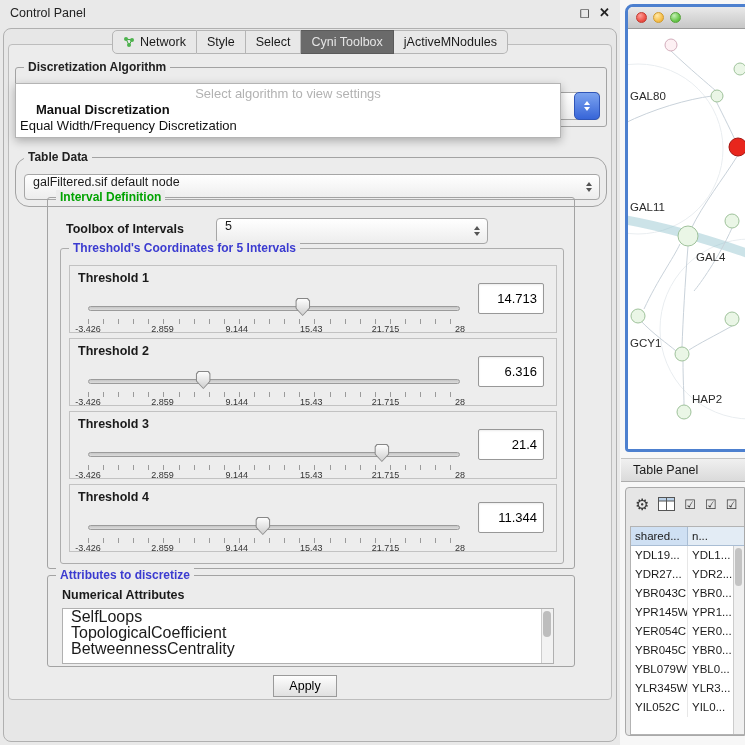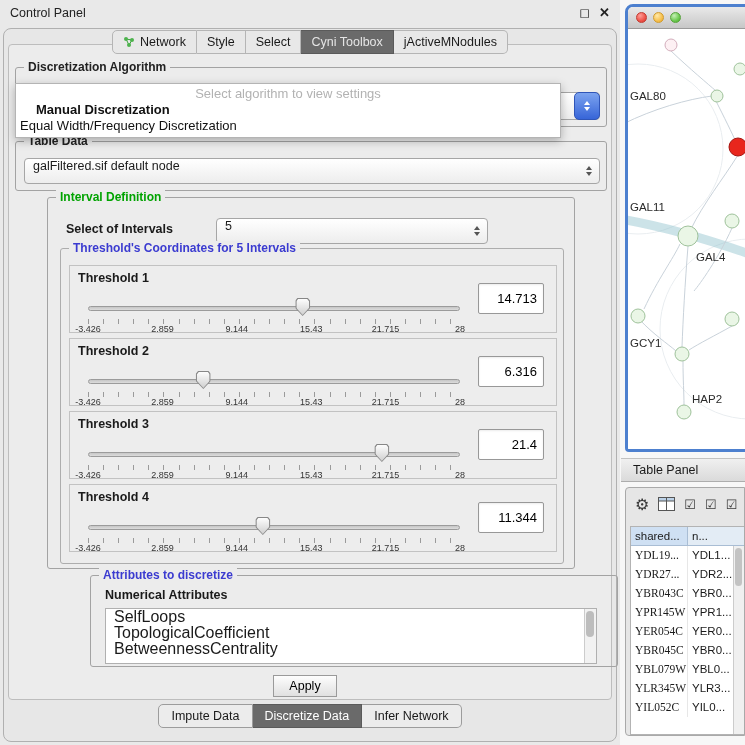--- a/index.html
+++ b/index.html
@@ -52,21 +52,21 @@
   .bluecap i { width:0; height:0; border-left:3.5px solid transparent; border-right:3.5px solid transparent; }
   .bluecap .up { border-bottom:4px solid #fff; }
   .bluecap .dn { border-top:4px solid #fff; }
 
   .popup { position:absolute; left:6px; top:38px; width:546px; z-index:20; background:#fff;
     border:1px solid #b4b4b4; box-shadow:0 3px 9px rgba(0,0,0,.28); font-size:13px; padding:2px 0 3px; }
   .popup .ph  { color:#b2b2b2; text-align:center; line-height:16px; }
   .popup .opt { line-height:16px; padding-left:4px; color:#111; }
   .popup .opt.first { font-weight:bold;padding-left:20px; }
 
-  .td-group { left:6px; top:96px; width:592px; height:50px; }
+  .td-group { left:6px; top:112px; width:592px; height:50px;border-radius:14px; }
   .td-combo { left:8px; top:16px; width:576px; height:26px; }
 
   .interval-group { left:38px; top:152px; width:528px; height:372px; }
   .noi-label { position:absolute; left:18px; top:24px; font-size:12.5px; font-weight:bold; }
   .noi-combo { left:168px; top:20px; width:272px; height:26px; }
 
   .thr-group { left:12px; top:50px; width:504px; height:316px; border-color:#adadad; }
   .srow { position:absolute; left:8px; width:488px; height:68px; border:1px solid #c2c2c2; background:#ededed; }
   .slabel { position:absolute; left:8px; top:5px; font-size:12.5px; font-weight:bold; }
   .track-wrap { position:absolute; left:18px; top:38px; width:372px; height:10px; }
@@ -77,21 +77,21 @@
   .thumb i.outer { inset:0; background:#878787; }
   .thumb i.inner { inset:1px; background:linear-gradient(#fdfdfd,#cfcfcf); }
   .ticks { position:absolute; left:18px; top:53px; width:373px; height:5px;
     background-image:repeating-linear-gradient(to right,#9a9a9a 0,#9a9a9a 1px,transparent 1px,transparent 15.1px); }
   .scale { position:absolute; left:18px; top:58px; width:372px; height:10px; }
   .scale span { position:absolute; transform:translateX(-50%); font-size:9px; color:#333; white-space:nowrap; }
   .valbox { position:absolute; left:408px; top:17px; width:66px; height:31px; border:1px solid #989898;
     border-radius:2px; background:#fff; font-family:"Liberation Sans",sans-serif; font-size:13px;
     text-align:right; padding-right:6px; box-shadow:inset 0 1px 2px rgba(0,0,0,.08); }
 
-  .attrs-group { left:38px; top:530px; width:528px; height:92px;margin-left:43px; }
+  .attrs-group { left:38px; top:530px; width:528px; height:92px; }
   .attr-label { position:absolute; left:14px; top:12px; font-size:12.5px; font-weight:bold; }
   .listbox { position:absolute; left:14px; top:32px; width:492px; height:56px; background:#fff;
     border:1px solid #b0b0b0; overflow:hidden; }
   .litem { font-size:16px; line-height:16px; padding-left:8px; white-space:nowrap; }
   .vscroll { position:absolute; right:0; top:0; bottom:0; width:12px; background:#f2f2f2; border-left:1px solid #ccc; }
   .vthumb { margin:2px 1px; width:8px; height:26px; border-radius:4px; background:#bdbdbd; }
 
   .apply-btn { position:absolute; left:264px; top:630px; width:64px; height:22px;
     border:1px solid #9a9a9a; border-radius:0; background:linear-gradient(#fdfdfd,#e0e0e0);
     font-family:"Liberation Sans",sans-serif; font-size:12.5px; cursor:default; }
@@ -123,21 +123,21 @@
   .tpi.gear { font-size:16px; color:#3a3a3a; }
   .tpi.chk  { font-size:13px; color:#3a3a3a; }
   .tp-table { position:absolute; left:4px; right:0; top:38px; bottom:0; background:#fff;
     border:1px solid #b3b3b3; border-right:none; }
   .tp-head { display:flex; height:19px; }
   .th { font-size:11.5px; line-height:18px; padding-left:4px; overflow:hidden; white-space:nowrap; }
   .th.c1 { width:57px; background:#cfe0f3; border-right:1px solid #a9bdd4; border-bottom:1px solid #a9bdd4; }
   .th.c2 { flex:1; background:#e3ecf5; border-bottom:1px solid #a9bdd4; }
   .tr { display:flex; height:19px; }
   .td { font-size:11.5px; line-height:19px; padding-left:4px; white-space:nowrap; overflow:hidden; }
-  .td.c1 { width:57px; border-right:1px solid #e7e7e7;font-family:Liberation Serif, serif; }
+  .td.c1 { width:57px; border-right:1px solid #e7e7e7; }
   .td.c2 { flex:1; }
   .tp-vscroll { position:absolute; right:0; top:19px; bottom:0; width:11px; background:#f0f0f0; border-left:1px solid #ccc; }
   .tp-vthumb { margin:2px 1px; width:7px; height:38px; border-radius:4px; background:#c3c3c3; }
 </style>
 </head>
 <body>
 
 <div class="cp-window">
   <span class="cp-title">Control Panel</span>
   <span class="cp-btn float">◻</span>
@@ -195,21 +195,21 @@
         <span>galFiltered.sif default node</span>
         <span class="stepper">
             <i class="up"></i>
             <i class="dn"></i>
           </span>
       </div>
     </div>
 
     <div class="group interval-group">
       <span class="gtitle green">Interval Definition</span>
-      <span class="noi-label">Select of Intervals</span>
+      <span class="noi-label">Toolbox of Intervals</span>
       <div class="combo noi-combo">
         <span>5</span>
         <span class="stepper">
             <i class="up"></i>
             <i class="dn"></i>
           </span>
       </div>
 
       <div class="group thr-group">
         <span class="gtitle blue">Threshold's Coordinates for 5 Intervals</span>
@@ -309,25 +309,20 @@
         <div class="litem">BetweennessCentrality</div>
         <div class="vscroll">
             <div class="vthumb"></div>
           </div>
       </div>
     </div>
 
     <button class="apply-btn">Apply</button>
   </div>
 
-  <div class="bottom-tabs">
-    <div class="btab">Impute Data</div>
-    <div class="btab selected">Discretize Data</div>
-    <div class="btab">Infer Network</div>
-  </div>
 </div>
 
 <div class="net-window">
   <div class="net-titlebar">
     <span class="tl red"></span>
     <span class="tl yellow"></span>
     <span class="tl green"></span>
   </div>
   <div class="net-canvas">
     <svg id="netgraph" width="124" height="420" viewBox="0 0 124 420">

